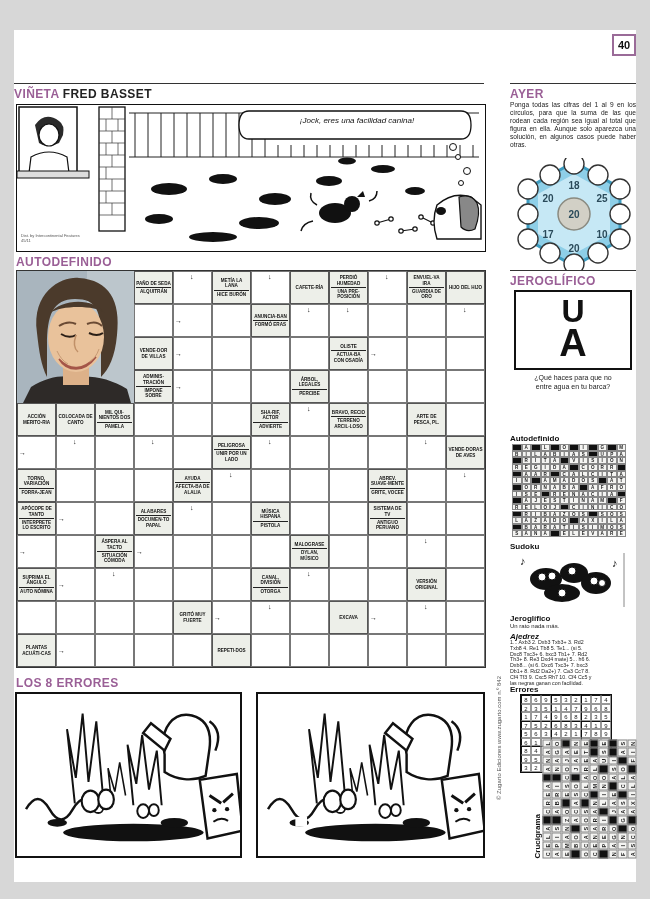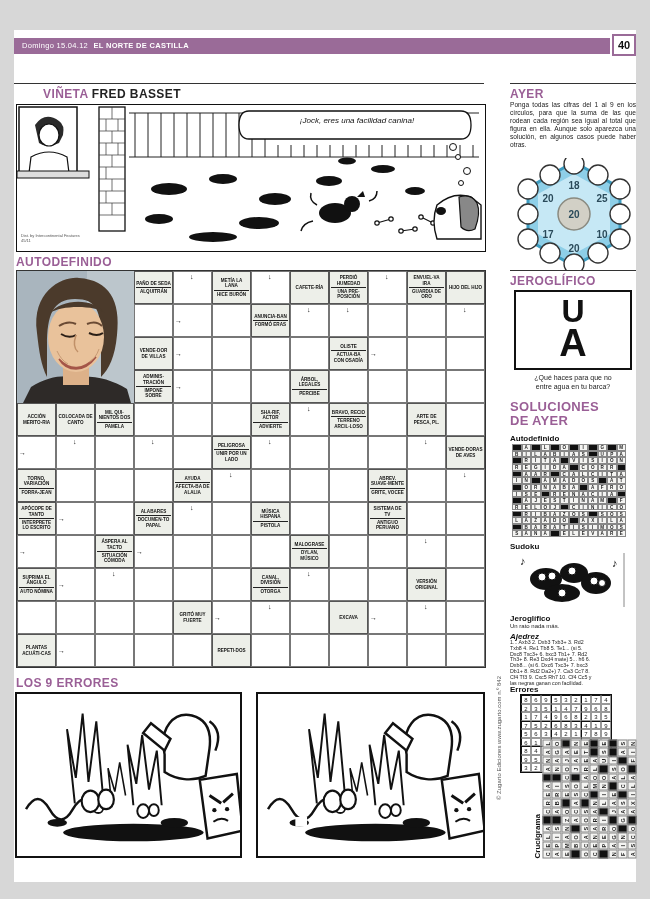--- a/index.html
+++ b/index.html
@@ -45,30 +45,26 @@
   .errbox{border:2px solid #111;box-sizing:border-box;background:#fff;}
   #err1{left:1px;top:662px;width:227px;height:166px;}
   #err2{left:242px;top:662px;width:229px;height:166px;}
   svg{display:block;}
 </style>
 </head>
 <body>
 
 <div id="paper" class="abs">
 
-  <div id="hbar" class="abs">
-    <span>Domingo 15.04.12</span>
-    <b>EL NORTE DE CASTILLA</b>
-  </div>
   <div id="pagenum" class="abs">40</div>
 
   <div class="rule abs" style="left:0;top:53px;width:470px;"></div>
   <div class="rule abs" style="left:496px;top:53px;width:126px;"></div>
 
-  <div class="sect abs" style="left:16px;top:57px;padding-left:13px;">
+  <div class="sect abs" style="left:0;top:57px;">
     <span>VIÑETA</span>
     <span class="dark">FRED BASSET</span>
   </div>
 
   <div id="comicbox" class="abs">
     <svg width="466" height="142" viewBox="0 0 466 142">
 
       <g stroke="#222" stroke-width="1" fill="none">
         <line x1="112" y1="8" x2="462" y2="8"></line>
         <line x1="112" y1="52" x2="462" y2="52"></line>
@@ -541,24 +537,20 @@
   <div class="sect abs" style="left:496px;top:244px;">JEROGLÍFICO</div>
   <div id="jerobox" class="abs">
     <div class="l1">U</div>
     <div class="l2">A</div>
   </div>
   <div id="jeroq" class="abs">
     <div>¿Qué haces para que no</div>
     <div>entre agua en tu barca?</div>
   </div>
 
-  <div id="soltitle" class="abs">
-    <div>SOLUCIONES</div>
-    <div>DE AYER</div>
-  </div>
   <div class="rcol-label abs" style="left:496px;top:404px;">Autodefinido</div>
   <div id="solad" class="abs sgrid" style="left:498px;top:414px;width:114px;height:93px;">
       <div class="scell sblack" style="left: 0px; top: 0px; width: 9.5px; height: 6.65px; font-size: 4.6px; line-height: 6.65px;"></div>
       <div class="scell" style="left: 9.5px; top: 0px; width: 9.5px; height: 6.65px; font-size: 4.6px; line-height: 6.65px;">A</div>
       <div class="scell sblack" style="left: 19px; top: 0px; width: 9.5px; height: 6.65px; font-size: 4.6px; line-height: 6.65px;"></div>
       <div class="scell" style="left: 28.5px; top: 0px; width: 9.5px; height: 6.65px; font-size: 4.6px; line-height: 6.65px;">L</div>
       <div class="scell sblack" style="left: 38px; top: 0px; width: 9.5px; height: 6.65px; font-size: 4.6px; line-height: 6.65px;"></div>
       <div class="scell" style="left: 47.5px; top: 0px; width: 9.5px; height: 6.65px; font-size: 4.6px; line-height: 6.65px;">O</div>
       <div class="scell sblack" style="left: 57px; top: 0px; width: 9.5px; height: 6.65px; font-size: 4.6px; line-height: 6.65px;"></div>
       <div class="scell" style="left: 66.5px; top: 0px; width: 9.5px; height: 6.65px; font-size: 4.6px; line-height: 6.65px;">I</div>
@@ -986,21 +978,21 @@
         <div class="scell" style="left: 68px; top: 84.6px; width: 8.5px; height: 9.4px; font-size: 5.5px; line-height: 9.4px;">L</div>
         <div class="scell" style="left: 76.5px; top: 84.6px; width: 8.5px; height: 9.4px; font-size: 5.5px; line-height: 9.4px;">A</div>
         <div class="scell sblack" style="left: 85px; top: 84.6px; width: 8.5px; height: 9.4px; font-size: 5.5px; line-height: 9.4px;"></div>
         <div class="scell" style="left: 93.5px; top: 84.6px; width: 8.5px; height: 9.4px; font-size: 5.5px; line-height: 9.4px;">F</div>
         <div class="scell" style="left: 102px; top: 84.6px; width: 8.5px; height: 9.4px; font-size: 5.5px; line-height: 9.4px;">I</div>
         <div class="scell" style="left: 110.5px; top: 84.6px; width: 8.5px; height: 9.4px; font-size: 5.5px; line-height: 9.4px;">N</div>
       </div>
   </div>
   <div id="copyv" class="abs">© Zugarto Ediciones   www.zugarto.com   n.º 842</div>
 
-  <div class="sect abs" style="left:2px;top:646px;">LOS 9 ERRORES</div>
+  <div class="sect abs" style="left:2px;top:646px;">LOS 8 ERRORES</div>
   <div id="err1" class="abs errbox">
     <svg width="223" height="162" viewBox="0 0 226 166">
         <use href="#errart"></use>
       </svg>
   </div>
   <div id="err2" class="abs errbox">
     <svg width="225" height="162" viewBox="0 0 226 166">
         <use href="#errart2"></use>
       </svg>
   </div>

